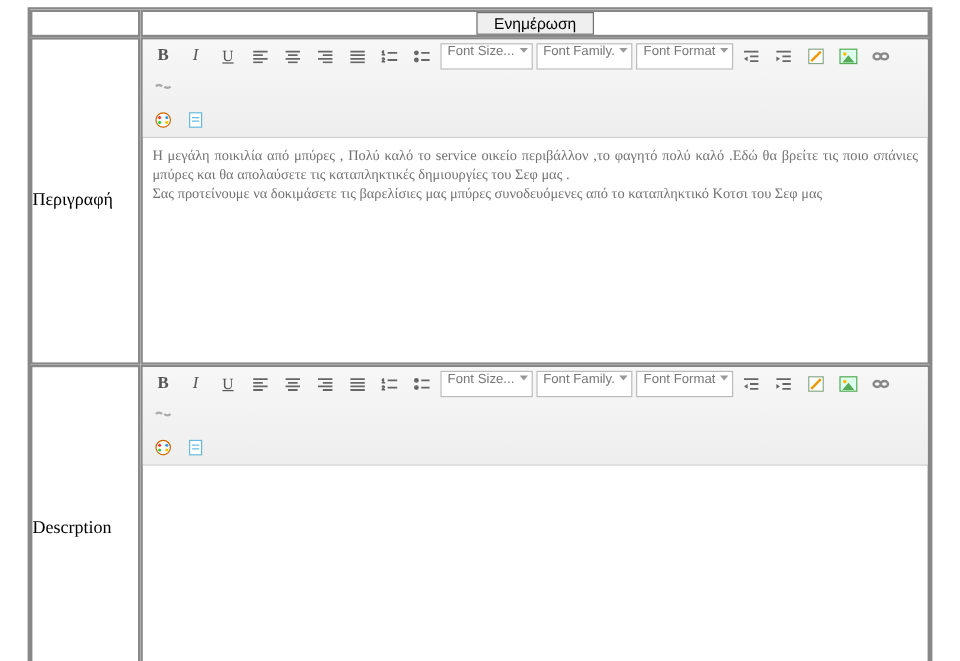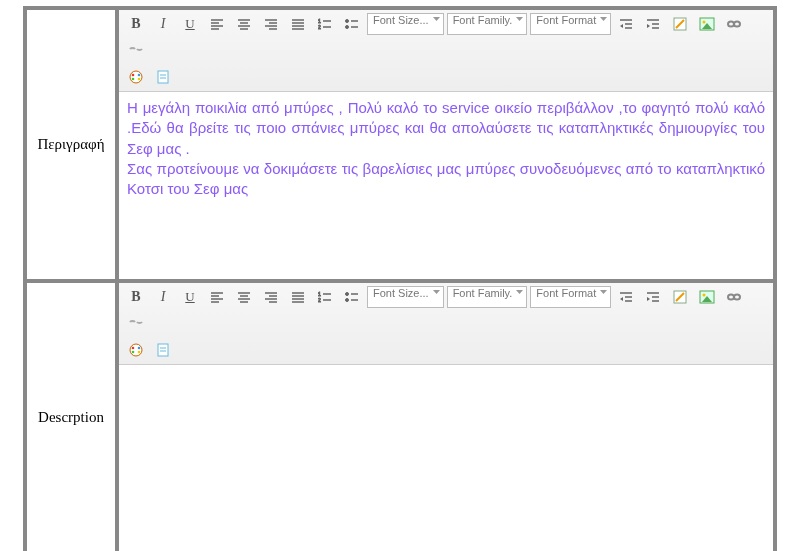--- a/index.html
+++ b/index.html
@@ -1,39 +1,45 @@
 <!DOCTYPE html>
 <html><head>
 <meta charset="utf-8">
 <style>
 html,body{margin:0;padding:0;font-family:"Times New Roman",serif;font-size:14px;color:#000;background:#fff}
 .wrap{width:754px;margin:6px auto 0}
 table.grid{border-collapse:separate;border-spacing:0;width:100%;border:2px solid #888}
 table.grid>tbody>tr>td{border:2px solid #888;padding:0;vertical-align:middle;background:#fff}
-.row-label{width:88px;text-align:center;font-family:"Times New Roman",serif;font-size:15px;padding:0 6px}
+.row-label{width:88px;text-align:left;font-family:"Times New Roman",serif;font-size:15px;padding:0 6px}
 .update-cell{text-align:center;padding:8px 0}
 .update-btn{font-family:Arial,sans-serif;font-size:13px;background:#efefef;border:1px solid #707070;padding:1px 14px;cursor:pointer}
 .editor{width:100%}
 .toolbar{background:linear-gradient(#f7f7f7,#eee);border-bottom:1px solid #ccc;padding:3px 5px;font-family:Arial,sans-serif;font-size:12px;display:flex;flex-wrap:wrap;align-items:center;gap:3px}
 .tbtn{display:inline-flex;align-items:center;justify-content:center;width:22px;height:20px;border:1px solid transparent;cursor:pointer;color:#555}
 .tb-bold{font-weight:bold;font-family:"Times New Roman",serif;font-size:14px}
 .tb-italic{font-style:italic;font-family:"Times New Roman",serif;font-size:14px}
 .tb-underline{text-decoration:underline;font-family:"Times New Roman",serif;font-size:13px}
 .tsel{display:inline-flex;align-items:flex-start;height:20px;border:1px solid #bbb;background:#fff;font-size:11px;color:#777;padding:0 2px 0 5px;cursor:pointer;font-family:Arial,sans-serif}
 .tsel .caret{margin-left:3px}
 .caret svg,.tbtn svg{display:block}
-.content{padding:6px 8px;font-family:Liberation Sans, sans-serif;font-size:15px;line-height:1.35;text-align:justify;min-height:160px;color:#8b5cf6}
+.content{padding:6px 8px;font-family:Liberation Serif, serif;font-size:12px;line-height:1.35;text-align:justify;min-height:160px;color:#737373}
 .content p{margin:0}
 </style>
 </head>
 <body>
 
 <div class="wrap">
 <table class="grid">
 <tbody>
+<tr>
+  <td class="row-label"></td>
+  <td class="update-cell">
+    <button class="update-btn">Ενημέρωση</button>
+  </td>
+</tr>
 <tr>
   <td class="row-label">Περιγραφή</td>
   <td>
     <div class="editor">
       <div class="toolbar">
         <span class="tbtn tb-bold">B</span>
         <span class="tbtn tb-italic">I</span>
         <span class="tbtn tb-underline">U</span>
         <span class="tbtn">
                   <svg width="14" height="12">

